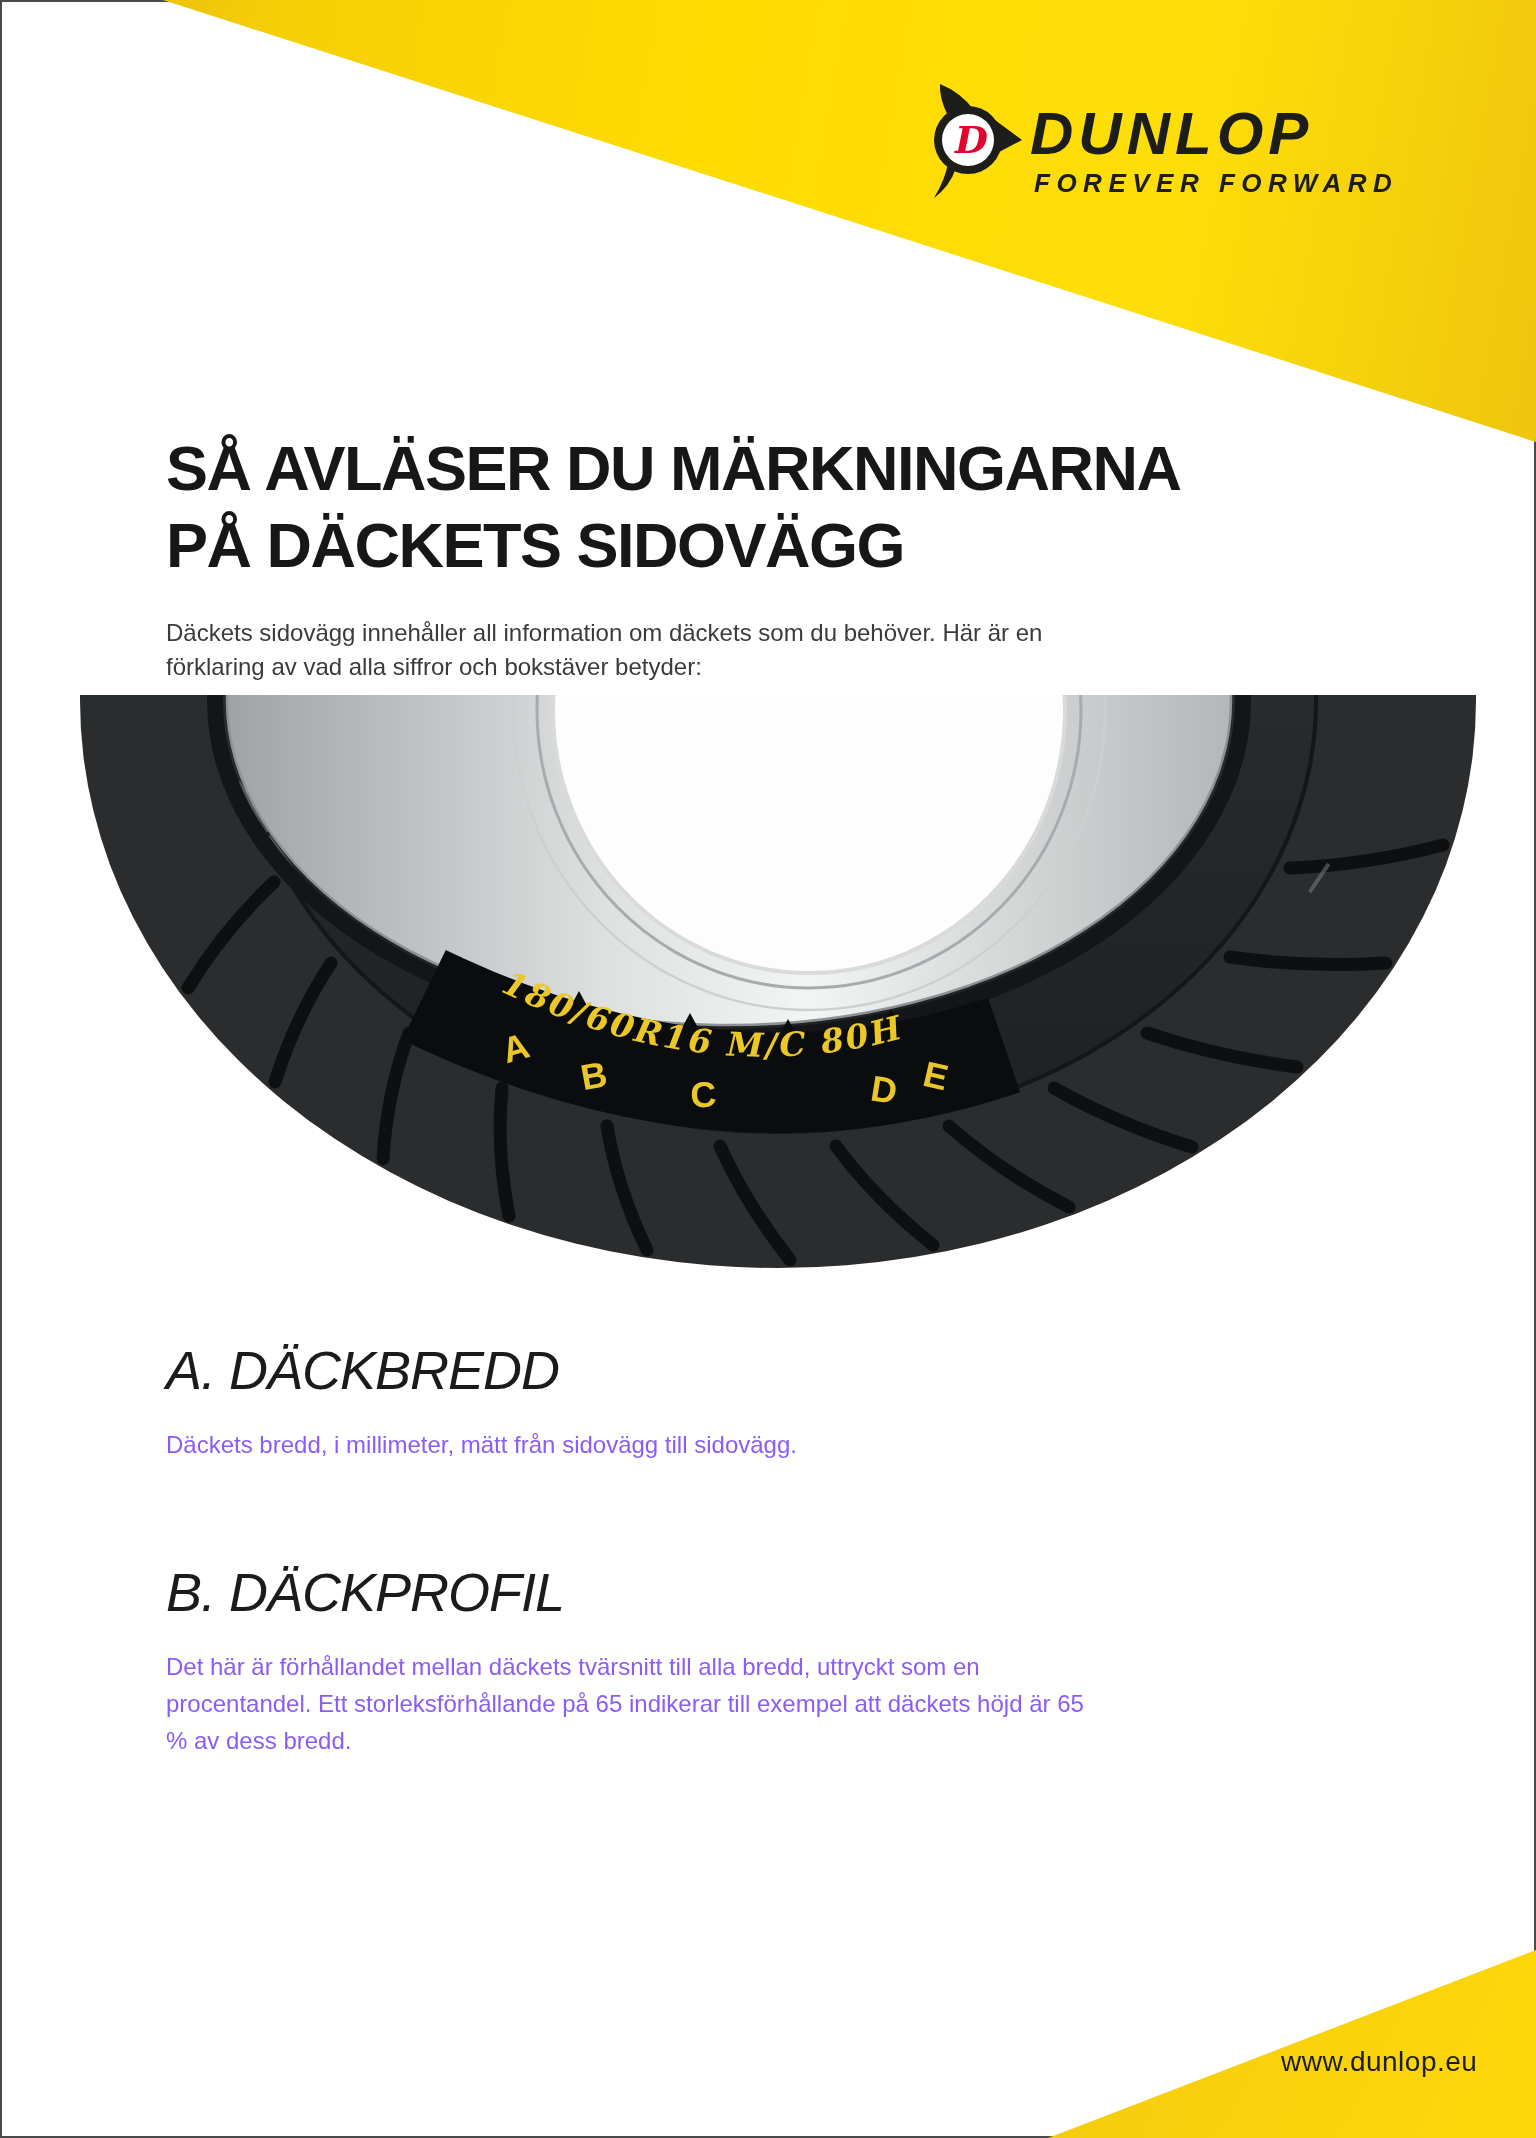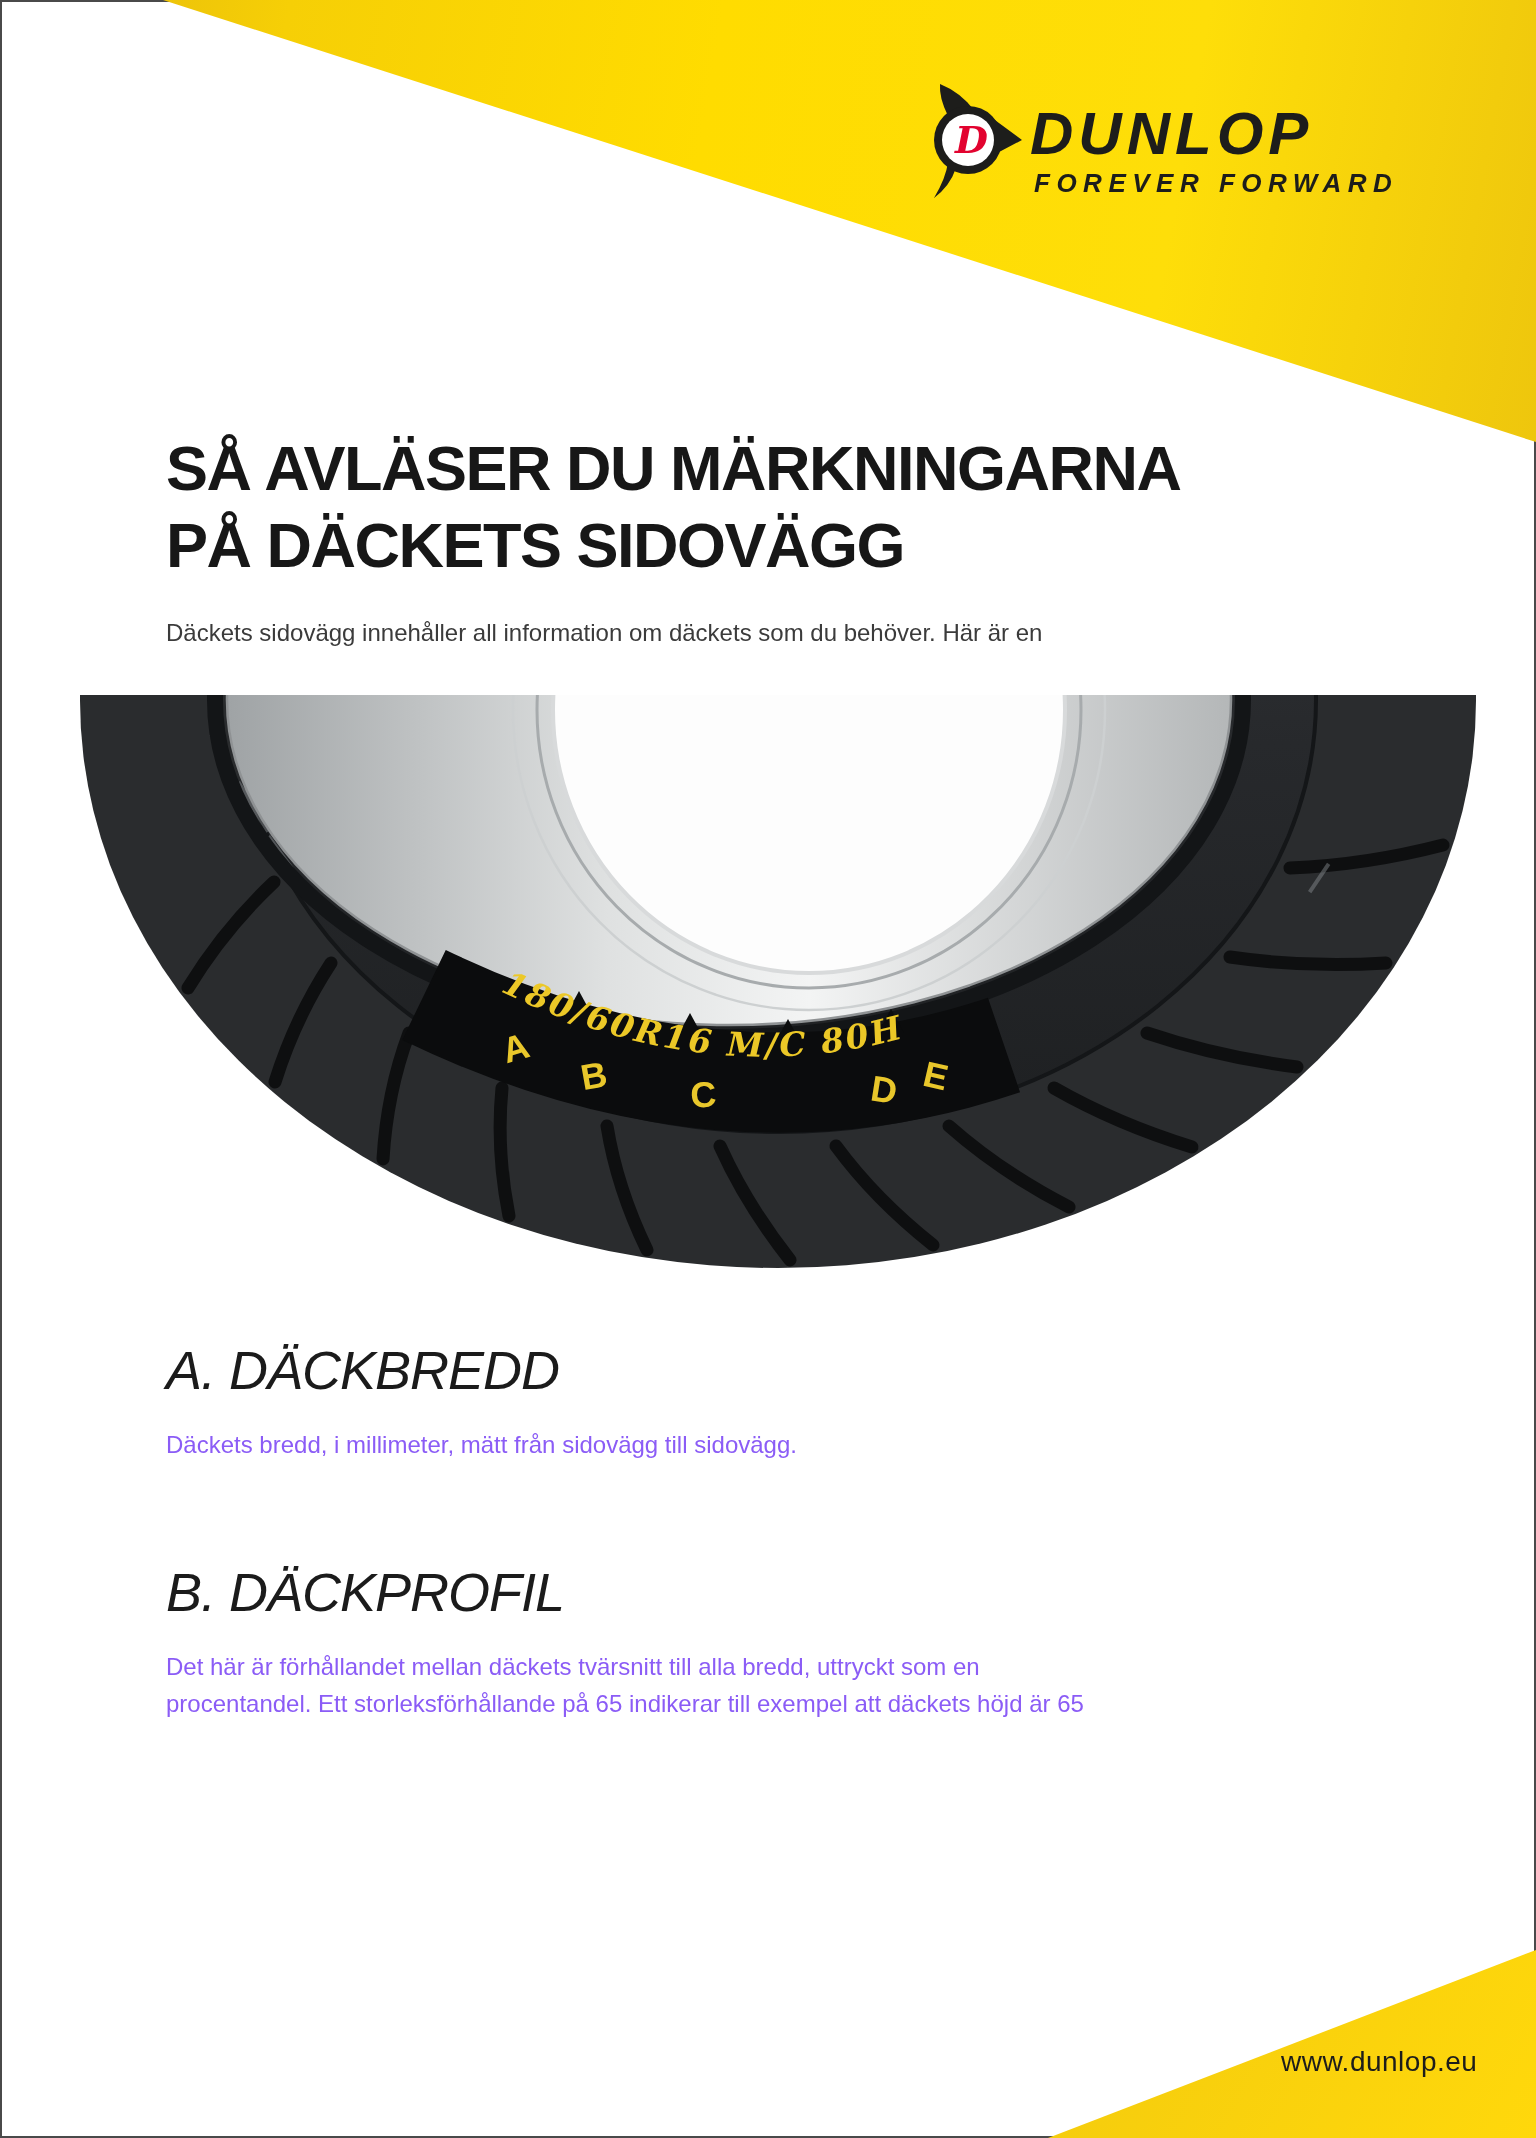--- a/index.html
+++ b/index.html
@@ -81,20 +81,21 @@
     <text class="logo-tag" x="108" y="112">FOREVER FORWARD</text>
   </svg>
 
   <div class="h1">
     <div>SÅ AVLÄSER DU MÄRKNINGARNA</div>
     <div>PÅ DÄCKETS SIDOVÄGG</div>
   </div>
 
   <div class="intro">
     <div>Däckets sidovägg innehåller all information om däckets som du behöver. Här är en</div>
+    <div>förklaring av vad alla siffror och bokstäver betyder:</div>
   </div>
 
   <svg class="tire-svg" width="1430" height="580" viewBox="0 0 1430 580">
     <defs>
       <linearGradient id="sideG" x1="0" y1="0" x2="0" y2="1">
         <stop offset="0" stop-color="#3a3d40"></stop>
         <stop offset="0.55" stop-color="#27292c"></stop>
         <stop offset="1" stop-color="#1e2022"></stop>
       </linearGradient>
       <linearGradient id="rimG" x1="0" y1="0" x2="1" y2="0">
@@ -167,19 +168,20 @@
       <div>Däckets bredd, i millimeter, mätt från sidovägg till sidovägg.</div>
       <div></div>
     </div>
   </div>
 
   <div class="section sec-b">
     <div class="sec-h">B. DÄCKPROFIL</div>
     <div class="sec-body">
       <div>Det här är förhållandet mellan däckets tvärsnitt till alla bredd, uttryckt som en</div>
       <div>procentandel. Ett storleksförhållande på 65 indikerar till exempel att däckets höjd är 65</div>
+      <div>% av dess bredd.</div>
     </div>
   </div>
 
 
   <a class="site-link" href="#">www.dunlop.eu</a>
 
 </div>
 
 </body></html>

